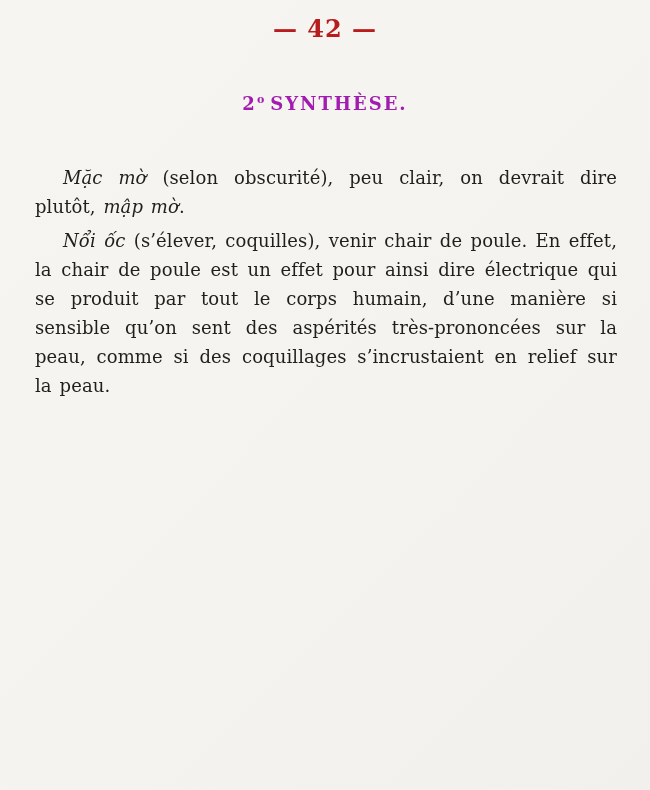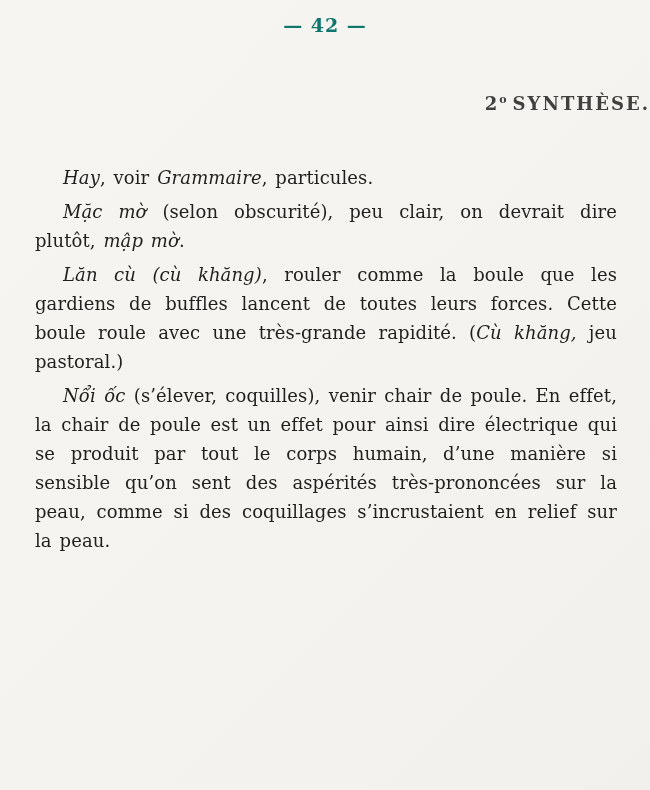--- a/index.html
+++ b/index.html
@@ -18,35 +18,35 @@
     position: relative;
     width: 650px;
     height: 790px;
   }
   .page-number {
     position: absolute;
     top: 14px;
     left: 0;
     width: 100%;
     text-align: center;
-    font-size: 19px;
+    font-size: 24px;
     font-weight: 700;
     letter-spacing: 1px;
-    color: #0f766e;
+    color: #b91c1c;
   }
   .heading {
     position: absolute;
     top: 93px;
     left: 0;
     width: 100%;
-    text-align: right;
+    text-align: center;
     font-size: 18px;
     font-weight: 700;
     letter-spacing: 2px;
-    color: #404040;
+    color: #a21caf;
   }
   .heading sup {
     font-size: 11px;
     letter-spacing: 0;
     vertical-align: super;
     margin-right: 6px;
   }
   .text-block {
     position: absolute;
     top: 163px;
@@ -71,18 +71,16 @@
 <body>
 
 <div class="page">
   <div class="page-number">— 42 —</div>
 
   <div class="heading">
     <span>2</span><sup>o</sup><span>SYNTHÈSE.</span>
   </div>
 
   <div class="text-block" id="paragraphs">
-      <p><span class="it">Hay</span><span>, voir </span><span class="it">Grammaire</span><span>, particules.</span></p>
       <p><span class="it">Mặc mờ</span><span> (selon obscurité), peu clair, on devrait dire plutôt, </span><span class="it">mập mờ</span><span>.</span></p>
-      <p><span class="it">Lăn cù</span><span> </span><span class="it">(cù khăng)</span><span>, rouler comme la boule que les gardiens de buffles lancent de toutes leurs forces. Cette boule roule avec une très-grande rapidité. (</span><span class="it">Cù khăng,</span><span> jeu pastoral.)</span></p>
       <p><span class="it">Nổi ốc</span><span> (s’élever, coquilles), venir chair de poule. En effet, la chair de poule est un effet pour ainsi dire électrique qui se produit par tout le corps humain, d’une manière si sensible qu’on sent des aspérités très-prononcées sur la peau, comme si des coquillages s’incrustaient en relief sur la peau.</span></p>
     </div>
 </div>
 
 </body></html>

